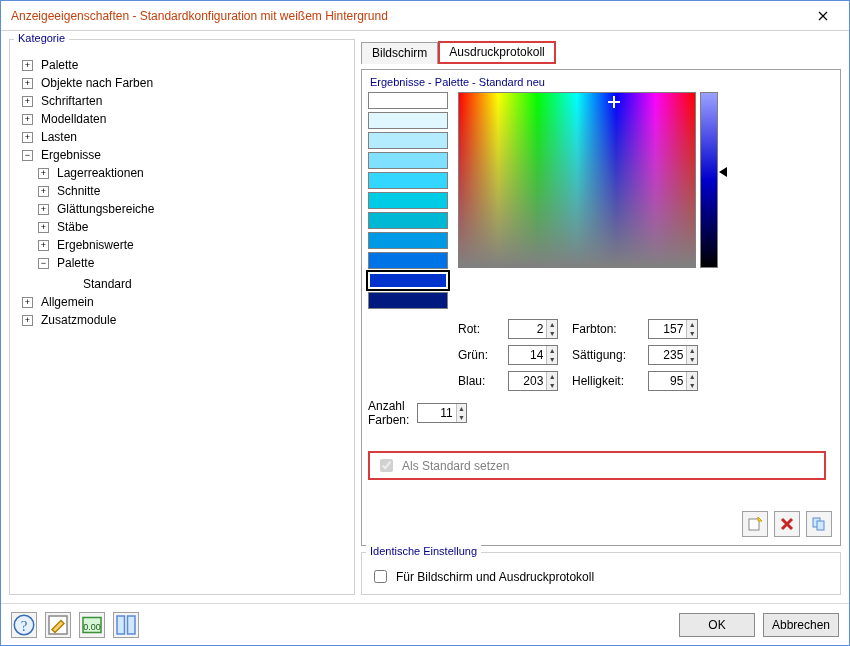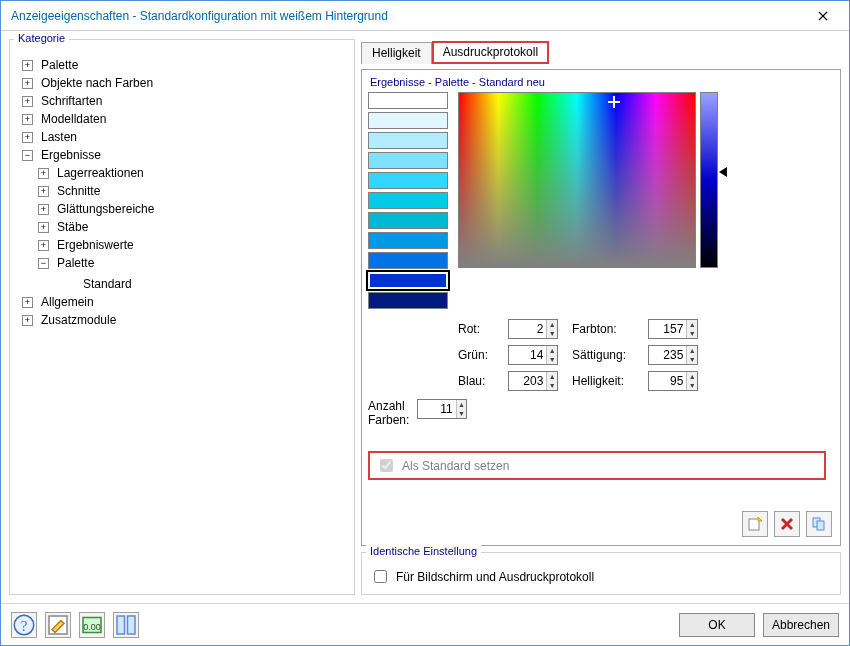--- a/index.html
+++ b/index.html
@@ -1,19 +1,19 @@
 <!DOCTYPE html>
 <html><head>
 <meta charset="utf-8">
 <style>
   * { box-sizing: border-box; }
   html, body { margin: 0; padding: 0; font-family: "Segoe UI", Tahoma, sans-serif; font-size: 12px; color: #000; background: #fff; }
   .window { width: 850px; height: 646px; border: 1px solid #5a8fd8; display: flex; flex-direction: column; background: #fff; }
   .titlebar { height: 30px; background: #fff; display: flex; align-items: center; padding: 0 4px 0 10px; border-bottom: 1px solid #d0d0d0; }
-  .titlebar-title { flex: 1; font-size: 12px; color: #0369a1; }
+  .titlebar-title { flex: 1; font-size: 12px; color: #c2410c; }
   .close-btn { width: 44px; height: 28px; display: flex; align-items: center; justify-content: center; cursor: pointer; }
   .close-btn svg { width: 10px; height: 10px; }
   .body { flex: 1; display: flex; padding: 8px; gap: 6px; min-height: 0; }
   .leftpane { width: 346px; display: flex; flex-direction: column; }
   .rightpane { flex: 1; display: flex; flex-direction: column; gap: 6px; min-width: 0; }
   .groupbox { border: 1px solid #d0d0d0; position: relative; padding: 14px 8px 8px 8px; }
   .groupbox > .legend { position: absolute; top: -8px; left: 4px; background: #fff; padding: 0 4px; color: #00008b; font-size: 11px; }
   .tree { flex: 1; overflow: auto; padding: 2px 2px 2px 4px; font-size: 12px; }
   .tree ul { list-style: none; margin: 0; padding-left: 16px; }
   .tree > ul { padding-left: 0; }
@@ -55,21 +55,21 @@
   .field2d .cursor::after  { left:0; top:5px; width:12px; height:2px; }
   .lightness { width: 18px; height: 176px; border: 1px solid #808080; position: relative;
     background: linear-gradient(to bottom, #9aa0ff 0%, #0000cc 50%, #000 100%); }
   .lightness .arrow { position: absolute; right: -10px; width: 0; height: 0; border-top: 5px solid transparent; border-bottom: 5px solid transparent; border-right: 8px solid #000; }
   .numgrid { display: grid; grid-template-columns: 38px 52px 64px 52px; column-gap: 12px; row-gap: 6px; align-items: center; margin-top: 10px; margin-left: 90px; }
   .numgrid label { font-size: 12px; }
   .numinput { display: flex; align-items: stretch; width: 50px; height: 20px; border: 1px solid #7a7a7a; background: #fff; }
   .numinput input { border: none; width: 100%; text-align: right; padding: 0 3px; font-size: 12px; outline: none; }
   .spinners { display: flex; flex-direction: column; width: 14px; border-left: 1px solid #c0c0c0; }
   .spin { flex: 1; display: flex; align-items: center; justify-content: center; font-size: 7px; color: #444; background: #f0f0f0; cursor: pointer; }
-  .countrow { display: flex; gap: 8px; margin-top: 8px; }
+  .countrow { display: flex; align-items: center; gap: 8px; margin-top: 8px; }
   .checkboxrow { display: inline-flex; align-items: center; gap: 6px; color: #808080; padding: 3px 6px; margin-top: 24px; border: 2px solid #d83b3b; }
   .checkboxrow input { accent-color: #808080; }
   .btnrow { position: absolute; bottom: 8px; right: 8px; display: flex; gap: 6px; }
   .iconbtn { width: 26px; height: 26px; border: 1px solid #a0a0a0; background: #f4f4f4; display: flex; align-items: center; justify-content: center; cursor: pointer; }
   .iconbtn svg { width: 16px; height: 16px; }
   .ident { }
   .ident .row2 { display: flex; align-items: center; gap: 6px; }
   .footer { height: 42px; border-top: 1px solid #d9d9d9; display: flex; align-items: center; padding: 0 10px; gap: 8px; }
   .footer .spacer { flex: 1; }
   .dlgbtn { min-width: 76px; height: 24px; border: 1px solid #8a8a8a; background: #e9e9e9; cursor: pointer; font-size: 12px; }
@@ -156,21 +156,21 @@
             <li><span class="row">
                 <span class="expander">+</span>
                 <span class="label">Zusatzmodule</span>
               </span></li>
           </ul>
         </div>
     </div>
 
     <div class="rightpane">
       <div class="tabs" id="tabs">
-          <div class="tab">Helligkeit</div>
+          <div class="tab">Bildschirm</div>
           <div class="tab active highlighted">Ausdruckprotokoll</div>
         </div>
       <div class="tabpanel">
         <div class="subheader">Ergebnisse - Palette - Standard neu</div>
 
         <div class="colorrow">
           <div class="swatches" id="swatches">
               <div class="swatch" style="background: rgb(255, 255, 255);"></div>
               <div class="swatch" style="background: rgb(224, 247, 255);"></div>
               <div class="swatch" style="background: rgb(179, 236, 255);"></div>

